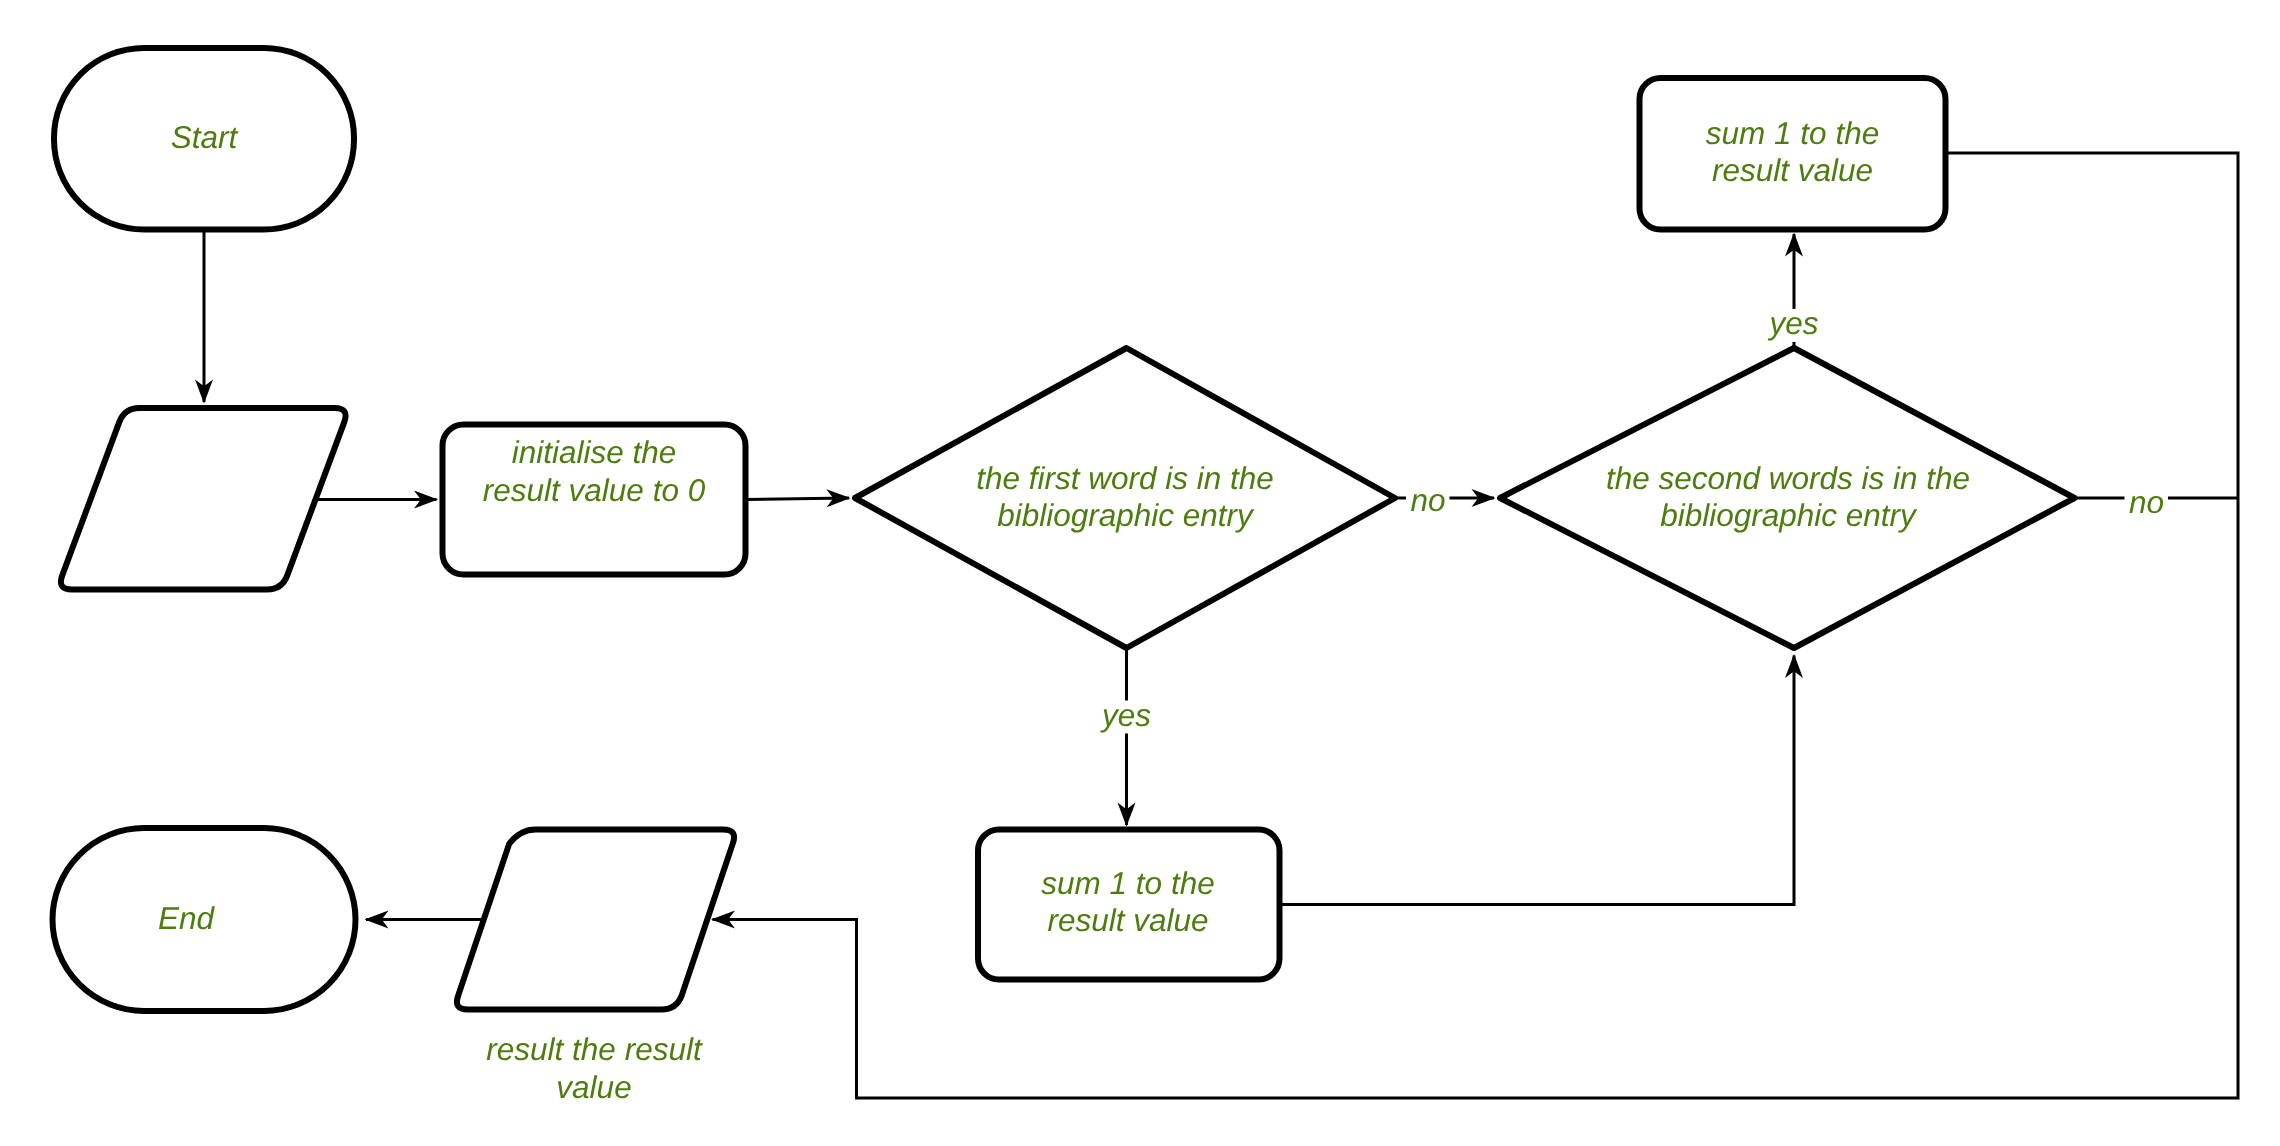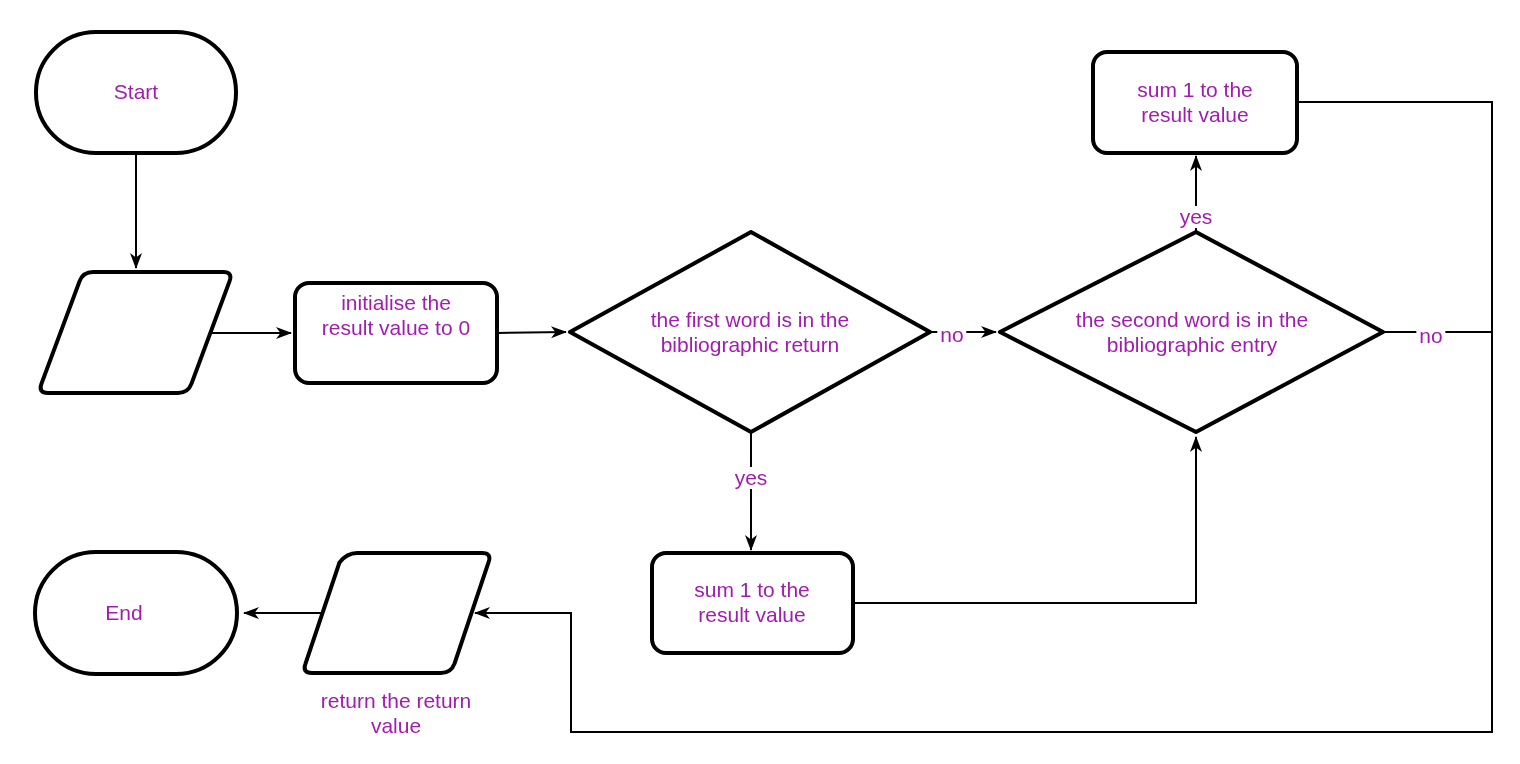--- a/index.html
+++ b/index.html
@@ -13,21 +13,22 @@
     overflow: hidden;
   }
   .canvas svg { position: absolute; left: 0; top: 0; }
   .lbl {
     position: absolute;
     transform: translate(-50%, -50%);
     font-size: 21px;
     line-height: 1.2;
     text-align: center;
     white-space: pre-line;
-    color: #a21caf;
+    color: #4d7c0f;
+    font-style: italic;
   }
   .edge-lbl {
     background: #ffffff;
     line-height: 1.05;
     padding: 0 3px;
   }
 </style>
 </head>
 <body>
 
@@ -68,37 +69,37 @@
     </g>
   </svg>
 
   <div class="lbl" style="left:136px; top:92px;">Start</div>
 
 
   <div class="lbl" style="left:396px; top:315px;">initialise the
 result value to 0</div>
 
   <div class="lbl" style="left:750px; top:332px;">the first word is in the
-bibliographic return</div>
+bibliographic entry</div>
 
   <div class="lbl edge-lbl" style="left:751px; top:478px;">yes</div>
 
   <div class="lbl edge-lbl" style="left:952px; top:335px;">no</div>
 
   <div class="lbl" style="left:752px; top:602px;">sum 1 to the
 result value</div>
 
-  <div class="lbl" style="left:1192px; top:332px;">the second word is in the
+  <div class="lbl" style="left:1192px; top:332px;">the second words is in the
 bibliographic entry</div>
 
   <div class="lbl edge-lbl" style="left:1196px; top:217px;">yes</div>
 
   <div class="lbl edge-lbl" style="left:1431px; top:336px;">no</div>
 
   <div class="lbl" style="left:1195px; top:102px;">sum 1 to the
 result value</div>
 
-  <div class="lbl" style="left:396px; top:713px;">return the return
+  <div class="lbl" style="left:396px; top:713px;">result the result
 value</div>
 
   <div class="lbl" style="left:124px; top:613px;">End</div>
 
 </div>
 
 </body></html>

